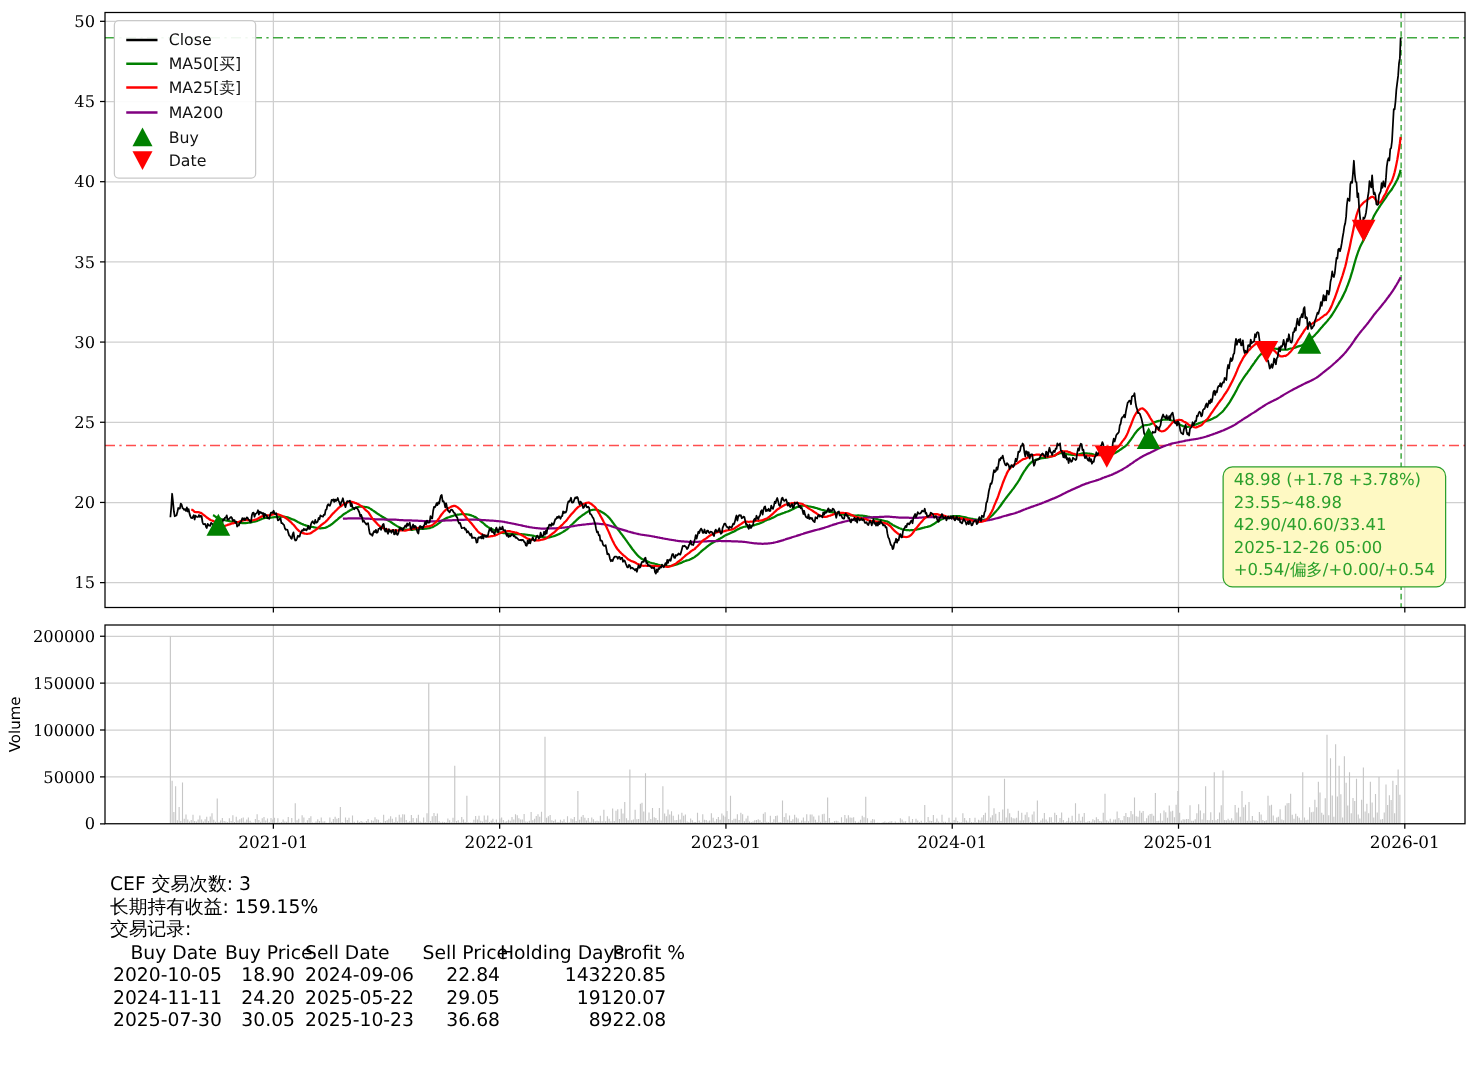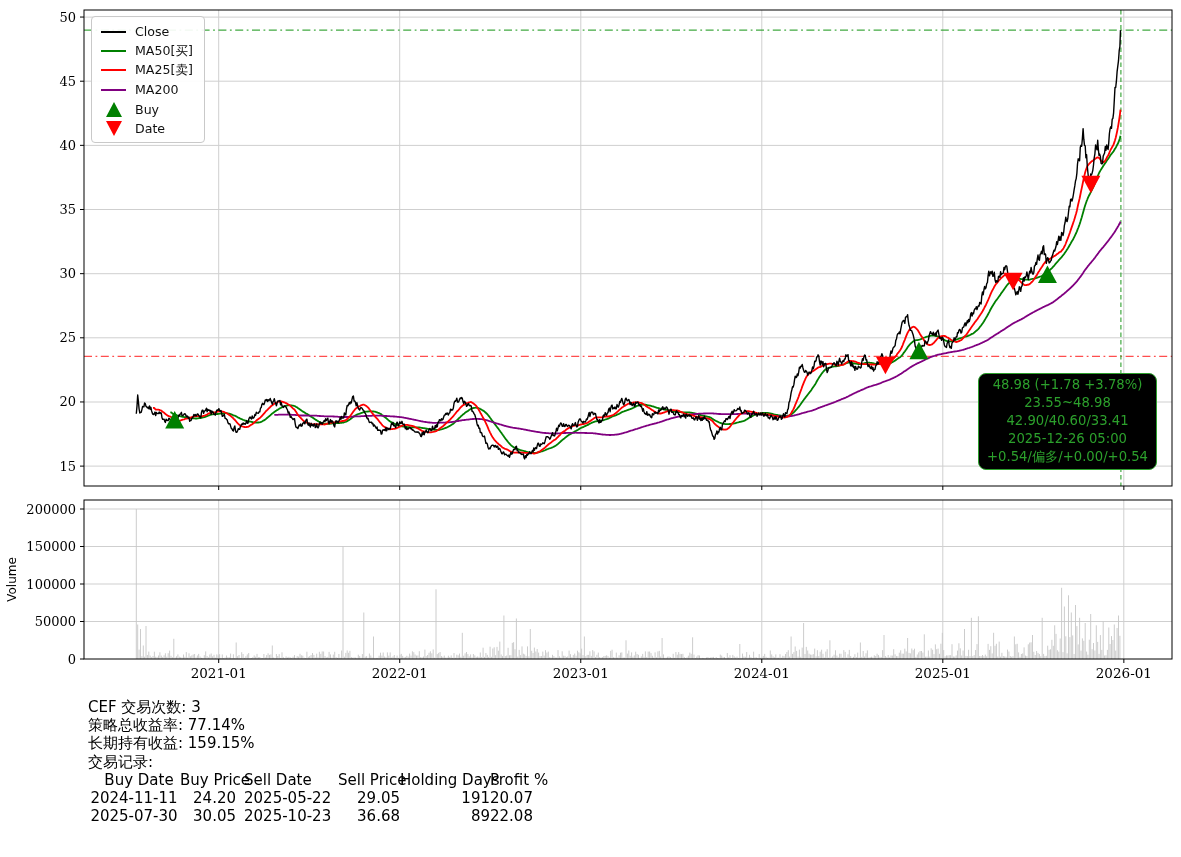--- a/index.html
+++ b/index.html
@@ -7,22 +7,22 @@
         font-family:"DejaVu Sans","Liberation Sans",sans-serif;}
   #chart-svg{position:absolute;left:0;top:0;}
   .legend{position:absolute;left:91px;top:16px;background:rgba(255,255,255,0.92);
         border:1px solid #c9c9c9;border-radius:4px;padding:5px 11px 4px 9px;z-index:5;}
   .legend-item{display:flex;align-items:center;height:19.4px;}
   .legend-swatch{width:25px;display:flex;justify-content:center;align-items:center;margin-right:9px;flex:none;}
   .legend-line{width:25px;height:0;border-top:2.2px solid #000;}
   .legend-label{font-size:12.6px;color:#111;white-space:nowrap;text-align:right;}
   .tri-up{width:0;height:0;border-left:8px solid transparent;border-right:8px solid transparent;border-bottom:15px solid #008000;}
   .tri-down{width:0;height:0;border-left:8px solid transparent;border-right:8px solid transparent;border-top:15px solid #ff0000;}
-  .annotation{position:absolute;top:373px;right:24px;background:#000000;border:1.6px solid #2ca02c;
-        border-radius:8px;padding:2px 8px 3px 8px;text-align:center;color:#2ca02c;
+  .annotation{position:absolute;top:373px;right:24px;background:#fef9c3;border:1.6px solid #2ca02c;
+        border-radius:8px;padding:2px 8px 3px 8px;text-align:left;color:#2ca02c;
         font-size:13.2px;line-height:17.9px;z-index:4;white-space:nowrap;}
   .stats{position:absolute;left:88px;top:698px;font-size:15px;line-height:18.2px;color:#000;}
   .stats .sline{white-space:pre;}
   .trow{display:flex;}
   .tcell{white-space:nowrap;}
   .c0{width:92px;text-align:center;}
   .c1{width:56px;text-align:right;}
   .c2{width:94px;text-align:left;margin-left:8px;}
   .c3{width:62px;text-align:right;}
   .c4{width:90px;text-align:right;}
@@ -173,33 +173,40 @@
   <div class="annotation" id="annotation" style="border-color: rgb(44, 160, 44); color: rgb(44, 160, 44);">
       <div>48.98 (+1.78 +3.78%)</div>
       <div>23.55~48.98</div>
       <div>42.90/40.60/33.41</div>
       <div>2025-12-26 05:00</div>
       <div>+0.54/偏多/+0.00/+0.54</div>
     </div>
 
   <div class="stats">
     <div class="sline">CEF 交易次数: 3</div>
-    <div class="sline">策略总收益率: 77.14%</div>
     <div class="sline">长期持有收益: 159.15%</div>
     <div class="sline">交易记录:</div>
     <div class="trade-table" id="trade-table">
         <div class="trow thead">
           <span class="tcell c0">Buy Date</span>
           <span class="tcell c1">Buy Price</span>
           <span class="tcell c2">Sell Date</span>
           <span class="tcell c3">Sell Price</span>
           <span class="tcell c4">Holding Days</span>
           <span class="tcell c5">Profit %</span>
         </div>
         <div class="trow">
+          <span class="tcell c0">2020-10-05</span>
+          <span class="tcell c1">18.90</span>
+          <span class="tcell c2">2024-09-06</span>
+          <span class="tcell c3">22.84</span>
+          <span class="tcell c4">1432</span>
+          <span class="tcell c5">20.85</span>
+        </div>
+        <div class="trow">
           <span class="tcell c0">2024-11-11</span>
           <span class="tcell c1">24.20</span>
           <span class="tcell c2">2025-05-22</span>
           <span class="tcell c3">29.05</span>
           <span class="tcell c4">191</span>
           <span class="tcell c5">20.07</span>
         </div>
         <div class="trow">
           <span class="tcell c0">2025-07-30</span>
           <span class="tcell c1">30.05</span>

